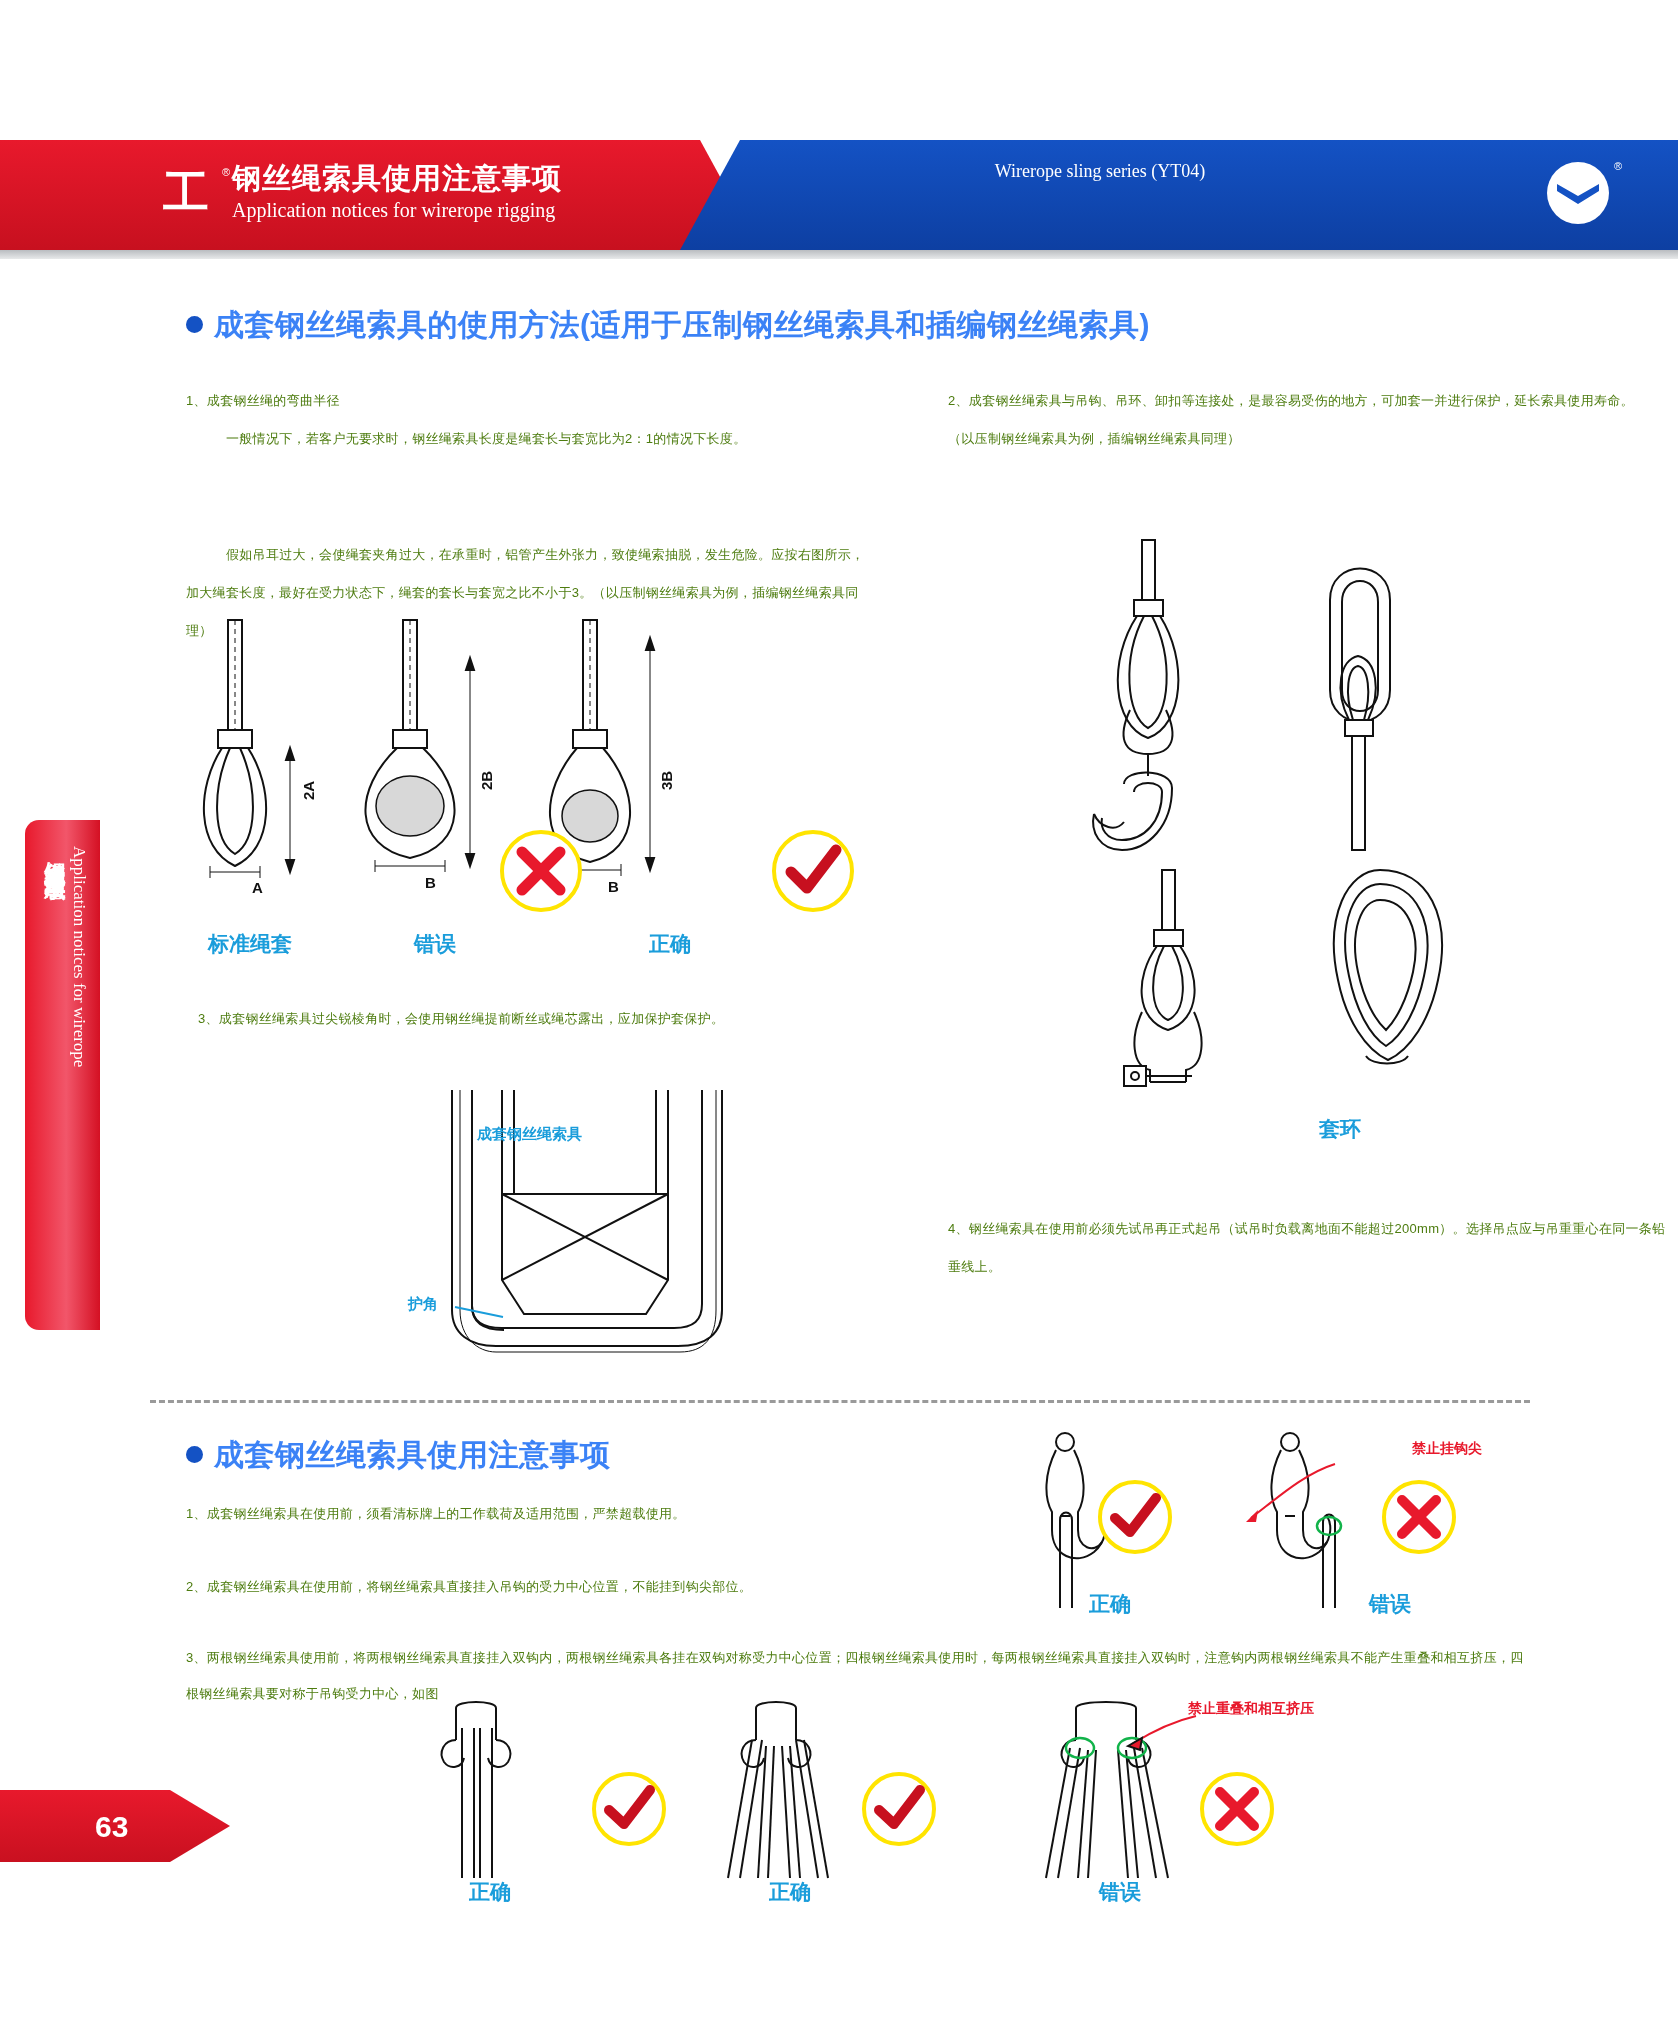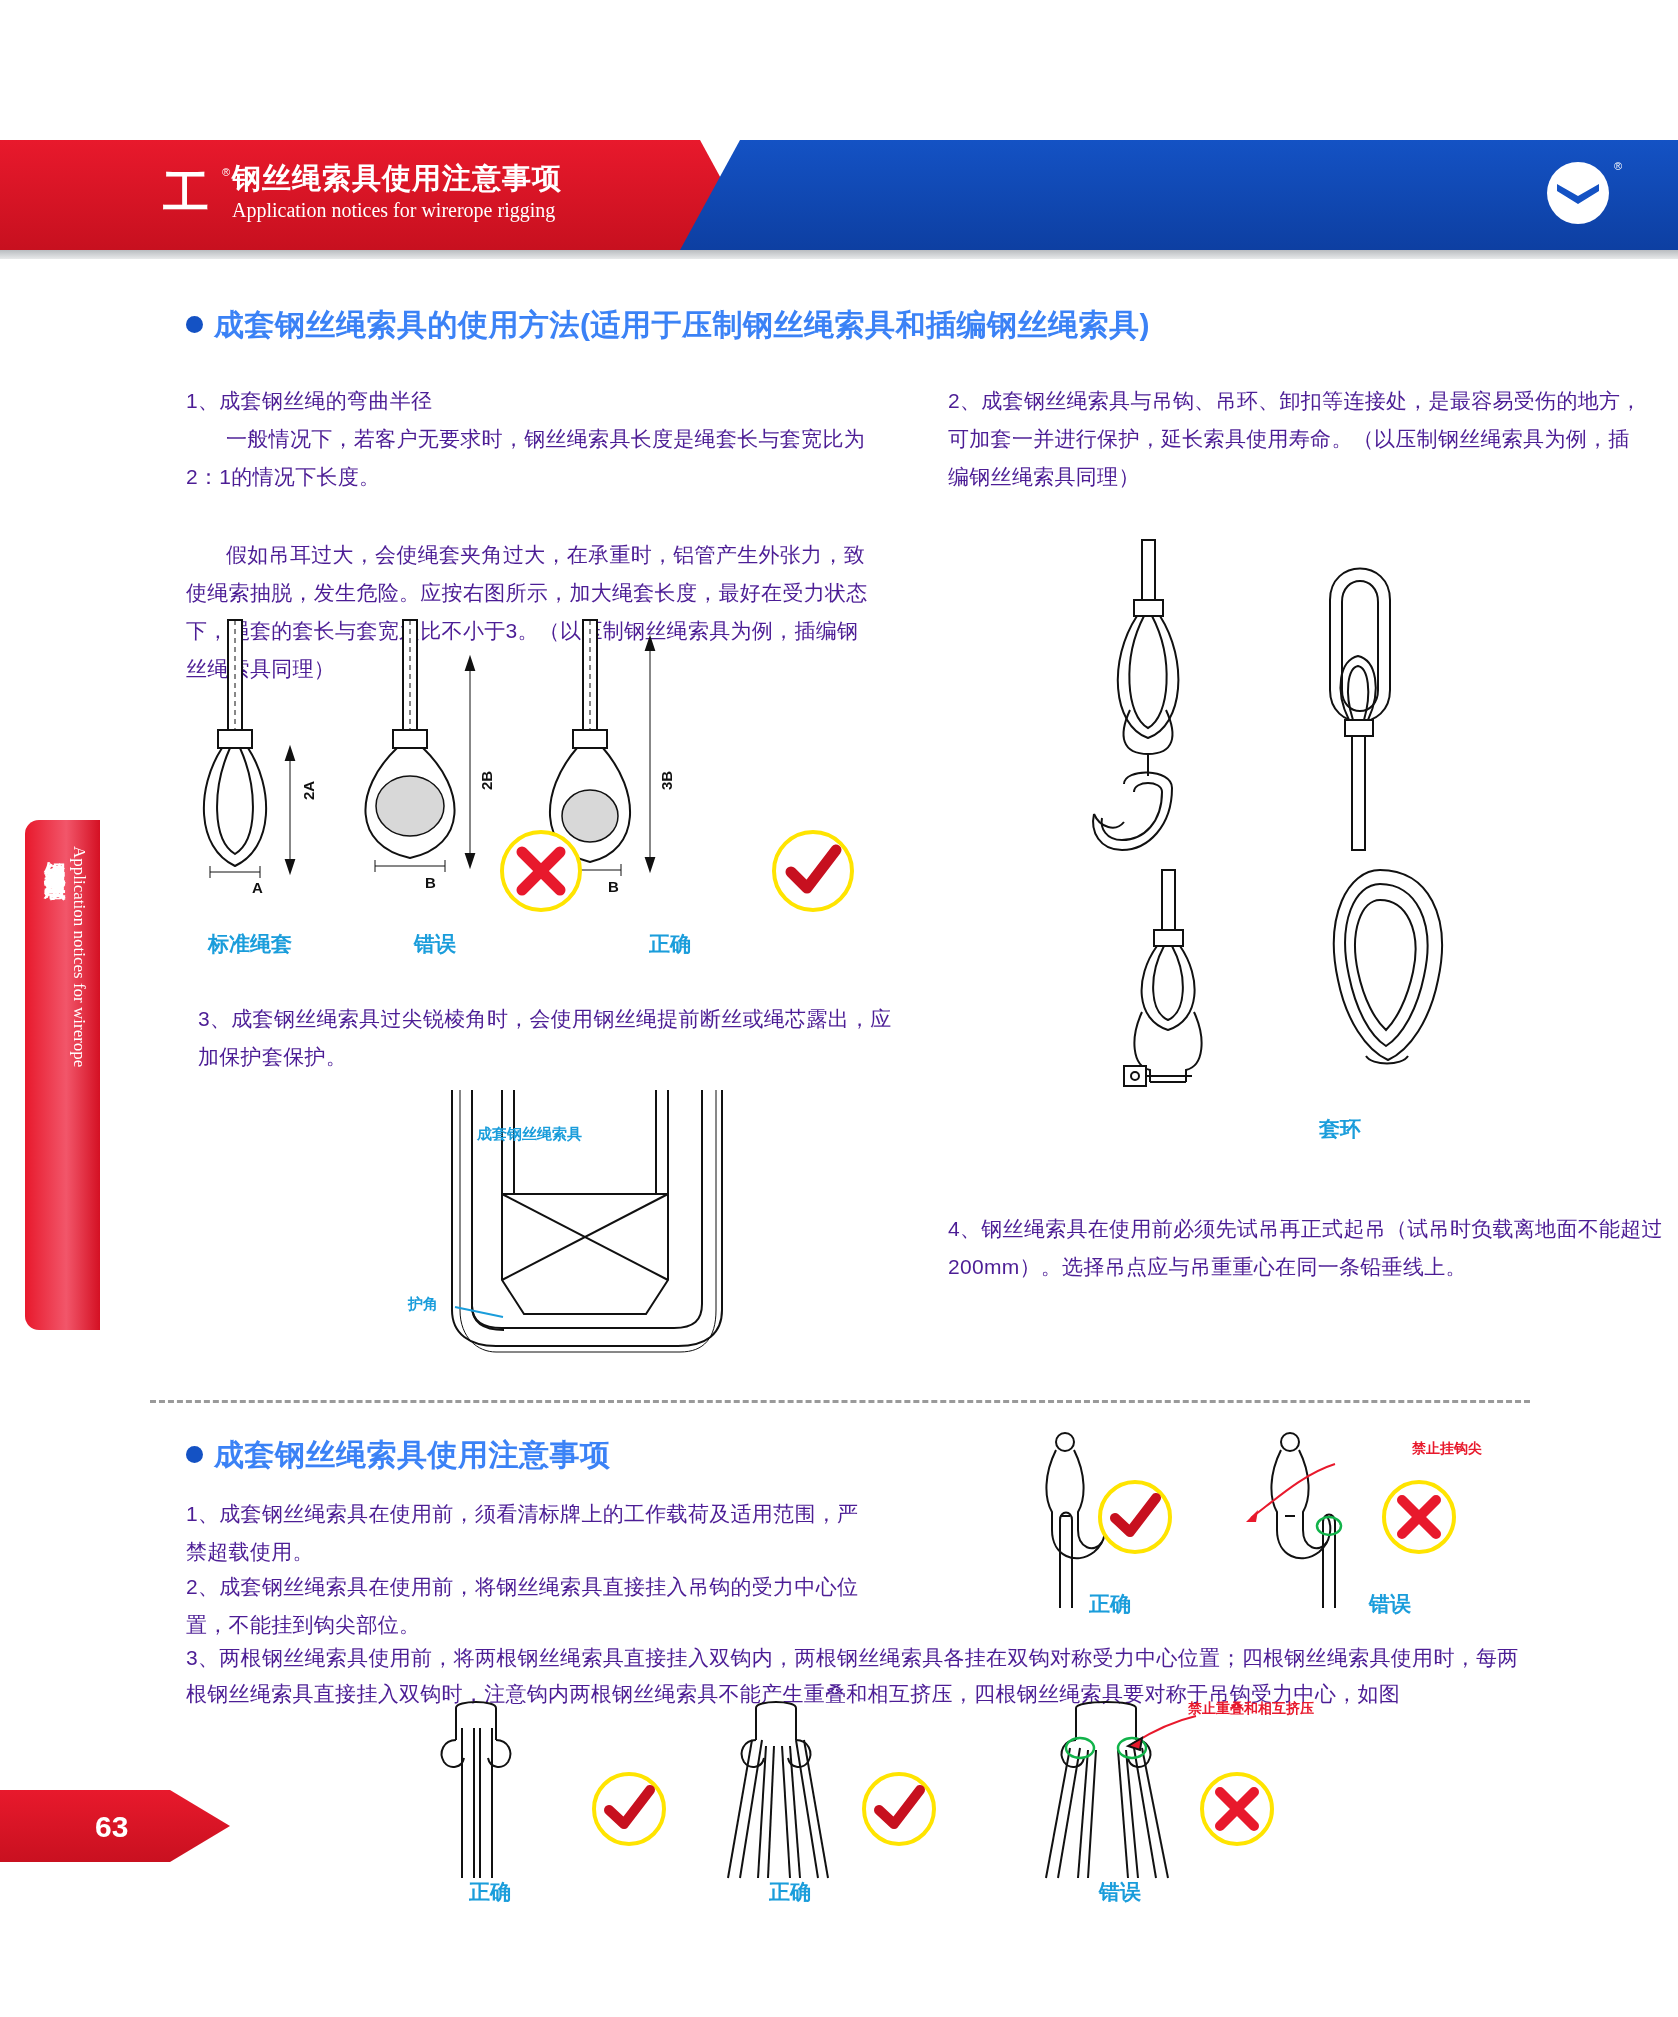--- a/index.html
+++ b/index.html
@@ -76,21 +76,21 @@
 
   
   .sec-title{
     position:absolute;color:#3b82f6;font-size:30px;font-weight:bold;letter-spacing:0.5px;
   }
   .bullet{
     display:inline-block;width:17px;height:17px;border-radius:50%;
     background:#1452c4;margin-right:11px;vertical-align:2px;
   }
   .para{
-    position:absolute;color:#4c1d95;font-size:21px;line-height:38px;
+    position:absolute;color:#4d7c0f;font-size:13px;line-height:38px;
     letter-spacing:0.3px;
   }
   .cap{
     position:absolute;color:#1a9ddb;font-size:21px;font-weight:bold;
     text-align:center;
   }
   .lbl-blue{position:absolute;color:#1a9ddb;font-size:15px;font-weight:bold;}
   .lbl-red{position:absolute;color:#e8192c;font-size:14px;font-weight:bold;}
   .dim-txt{position:absolute;color:#111;font-size:15px;font-weight:bold;}
 
@@ -129,20 +129,21 @@
     <div class="mark">工</div>
     <div class="hdr-reg">®</div>
   </div>
 
   <div class="hdr-left-text">
     <div class="cn">钢丝绳索具使用注意事项</div>
     <div class="en">Application notices for wirerope rigging</div>
   </div>
 
   <div class="hdr-right-text">
+    <div class="en">Wirerope sling series (YT04)</div>
   </div>
 
   <div class="hdr-bird">
     <div class="circ"></div>
     <div class="reg">®</div>
   </div>
 </div>
 <div class="hdr-shadow"></div>
 
 <div class="side-tab">

